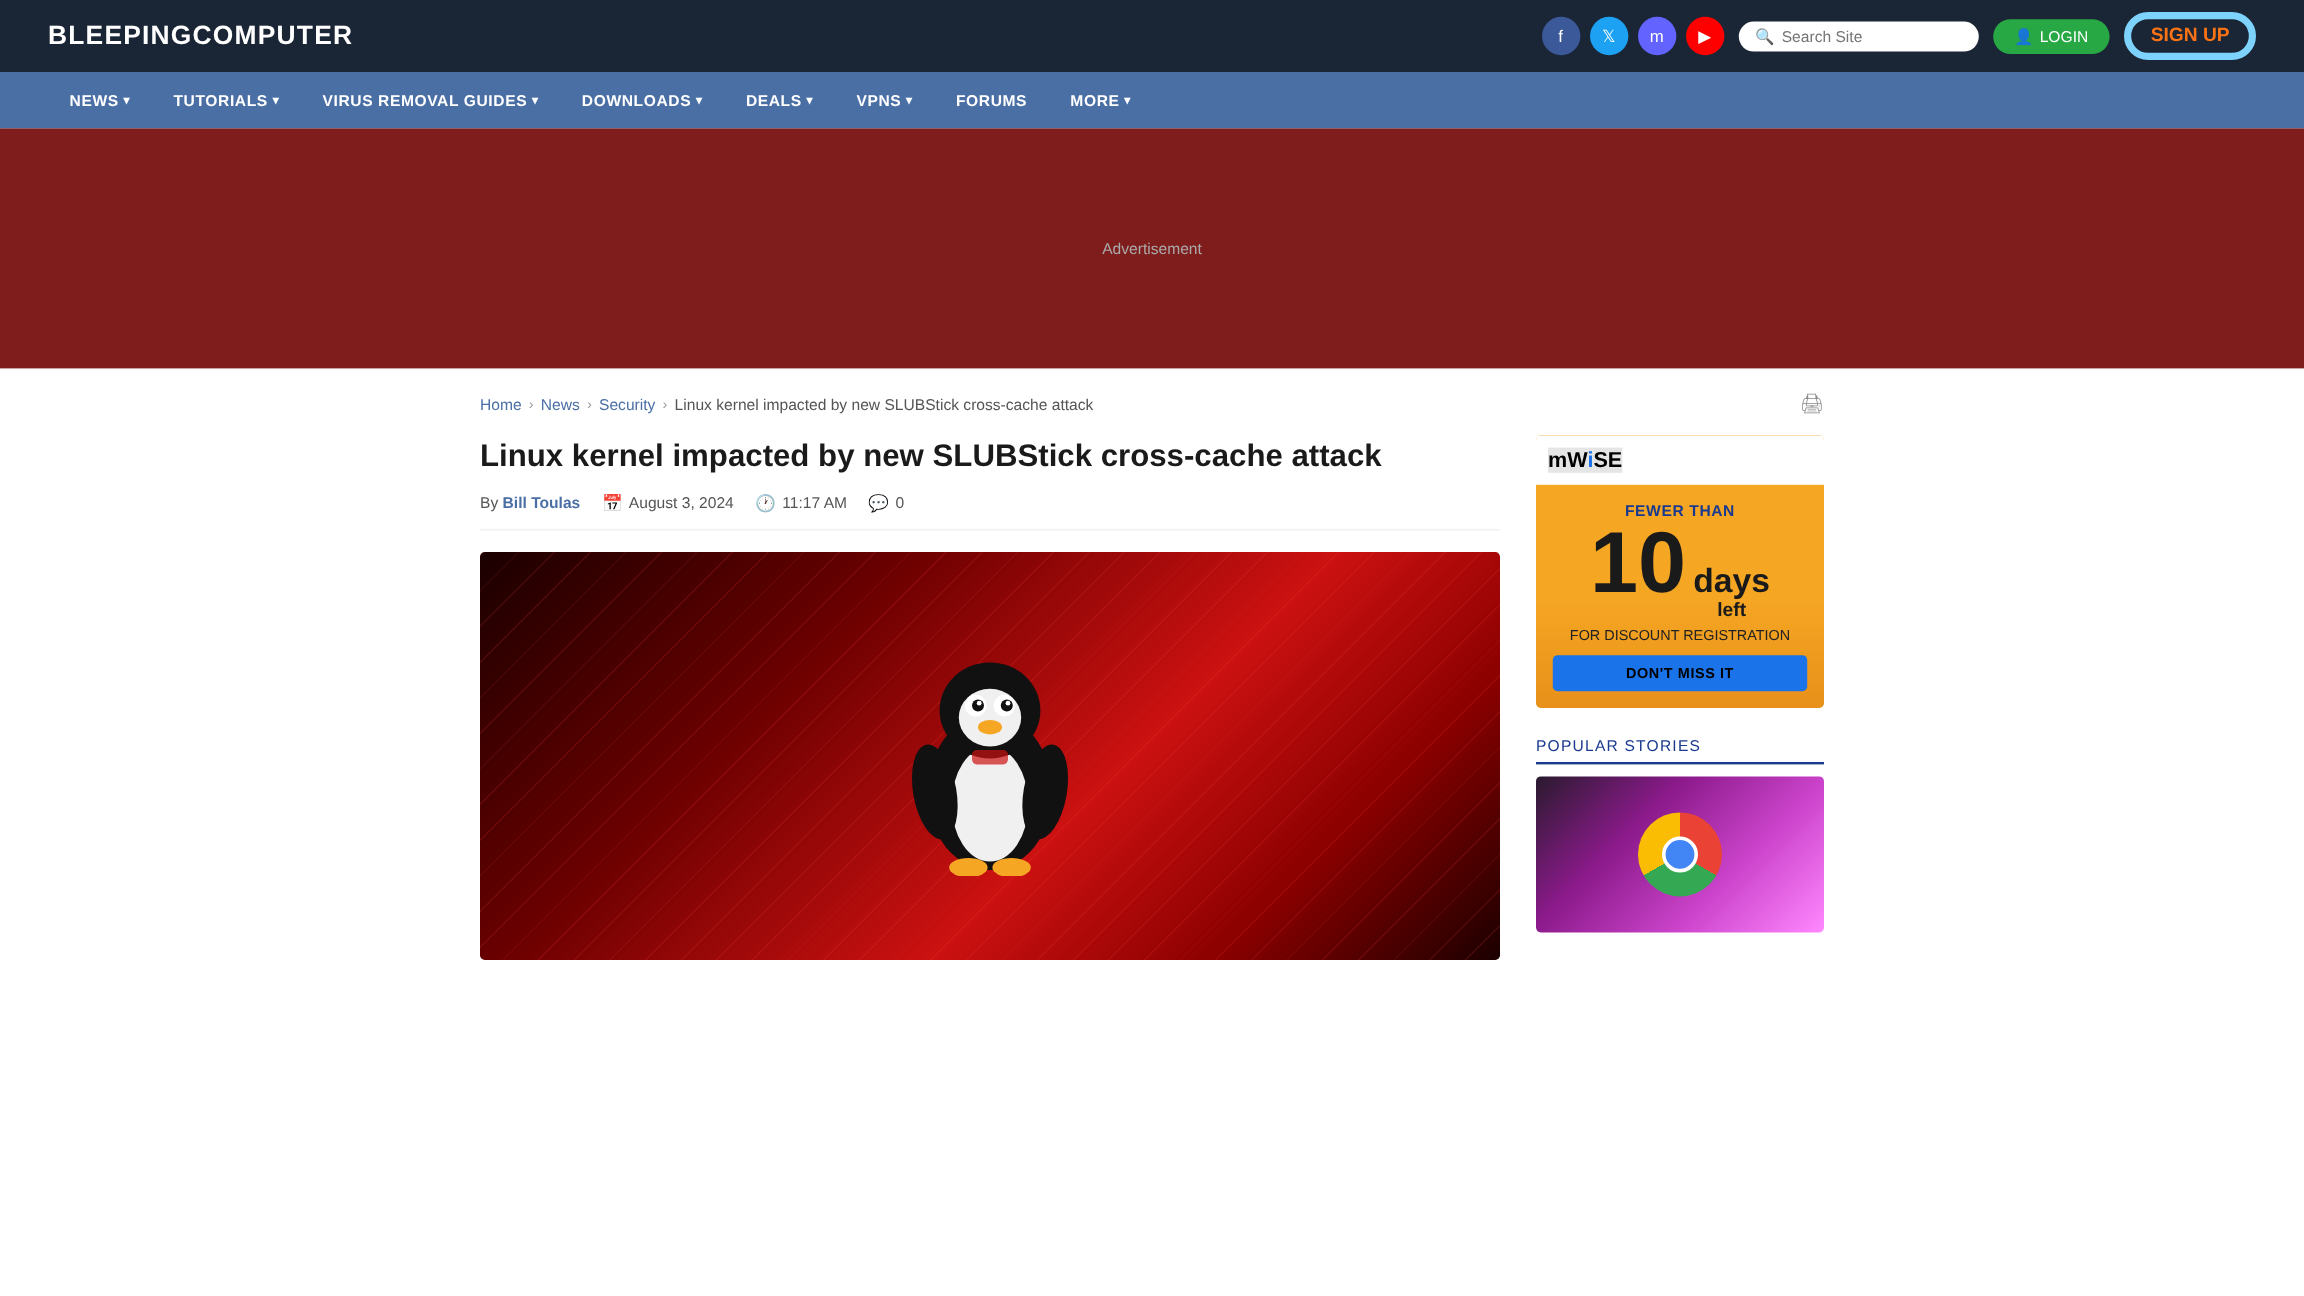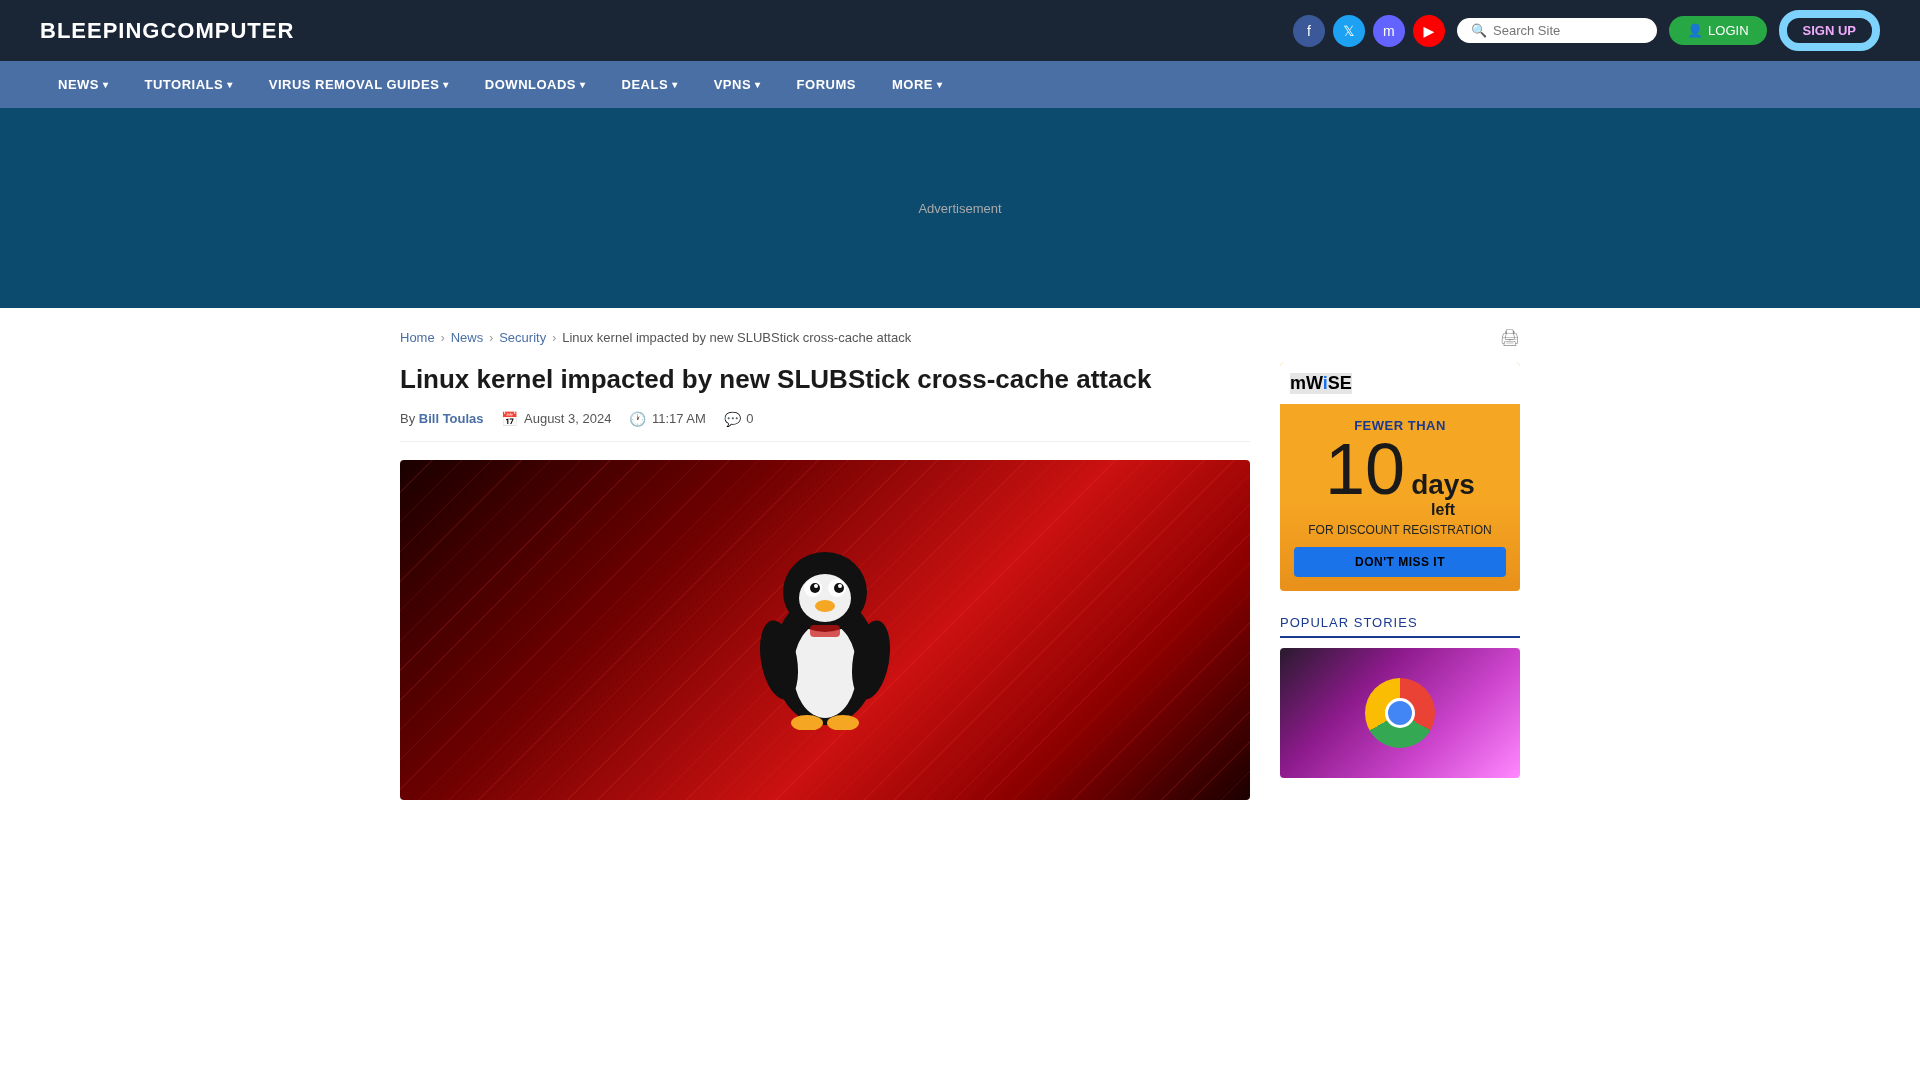--- a/index.html
+++ b/index.html
@@ -68,26 +68,26 @@
       border-radius: 20px;
       padding: 7px 18px;
       cursor: pointer;
       font-size: 13px;
       display: flex;
       align-items: center;
       gap: 5px;
     }
     .btn-signup {
       background: transparent;
-      color: #f0abfc;
-      border: 8px solid #7dd3fc;
+      color: #f97316;
+      border: 6px solid #7dd3fc;
       border-radius: 20px;
       padding: 5px 16px;
       cursor: pointer;
-      font-size: 13px;
+      font-size: 16px;
       font-weight: bold;
     }
 
     
     .navbar {
       background: #4a6fa5;
       display: flex;
       align-items: center;
       padding: 0 40px;
     }
@@ -102,21 +102,21 @@
       display: flex;
       align-items: center;
       gap: 4px;
       text-decoration: none;
       white-space: nowrap;
     }
     .nav-arrow { font-size: 10px; }
 
     
     .ad-banner {
-      background: #0c4a6e;
+      background: #7f1d1d;
       height: 200px;
       display: flex;
       align-items: center;
       justify-content: center;
       color: #aaa;
       font-size: 13px;
     }
 
     
     .main-container {
@@ -242,21 +242,21 @@
     .ad-box-header-right {
       font-size: 10px;
       color: #333;
       line-height: 1.3;
     }
     .ad-box-body {
       padding: 14px;
       text-align: center;
     }
     .ad-fewer { color: #1a3a8f; font-size: 13px; font-weight: bold; letter-spacing: 0.5px; }
-    .ad-big-num { font-size: 72px; font-weight: 400; color: #1a1a1a; line-height: 1; }
+    .ad-big-num { font-size: 72px; font-weight: 700; color: #1a1a1a; line-height: 1; }
     .ad-days { font-size: 28px; font-weight: bold; color: #1a1a1a; }
     .ad-left { font-size: 16px; font-weight: bold; color: #1a1a1a; margin-bottom: 4px; }
     .ad-discount { font-size: 12px; color: #222; margin-bottom: 10px; }
     .ad-cta {
       background: #1a73e8;
       color: #000000;
       border: none;
       border-radius: 4px;
       padding: 8px 18px;
       font-size: 12px;

